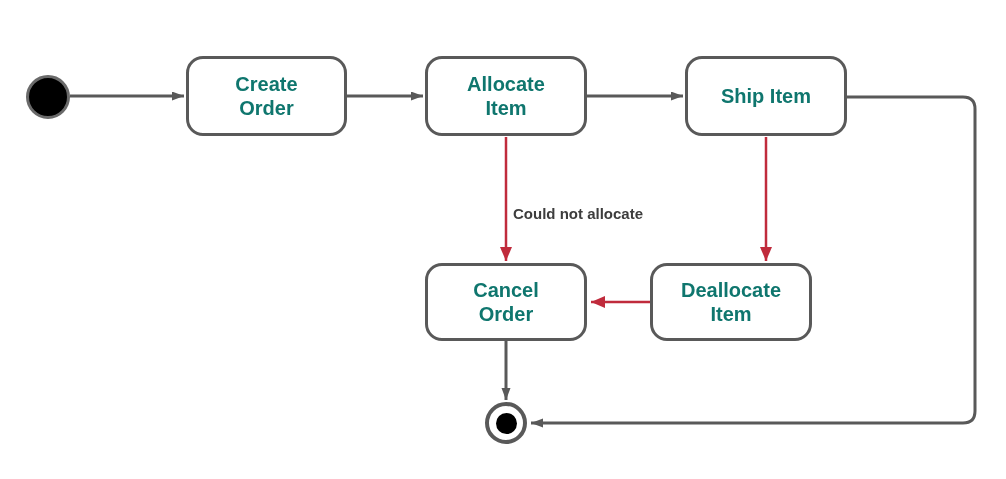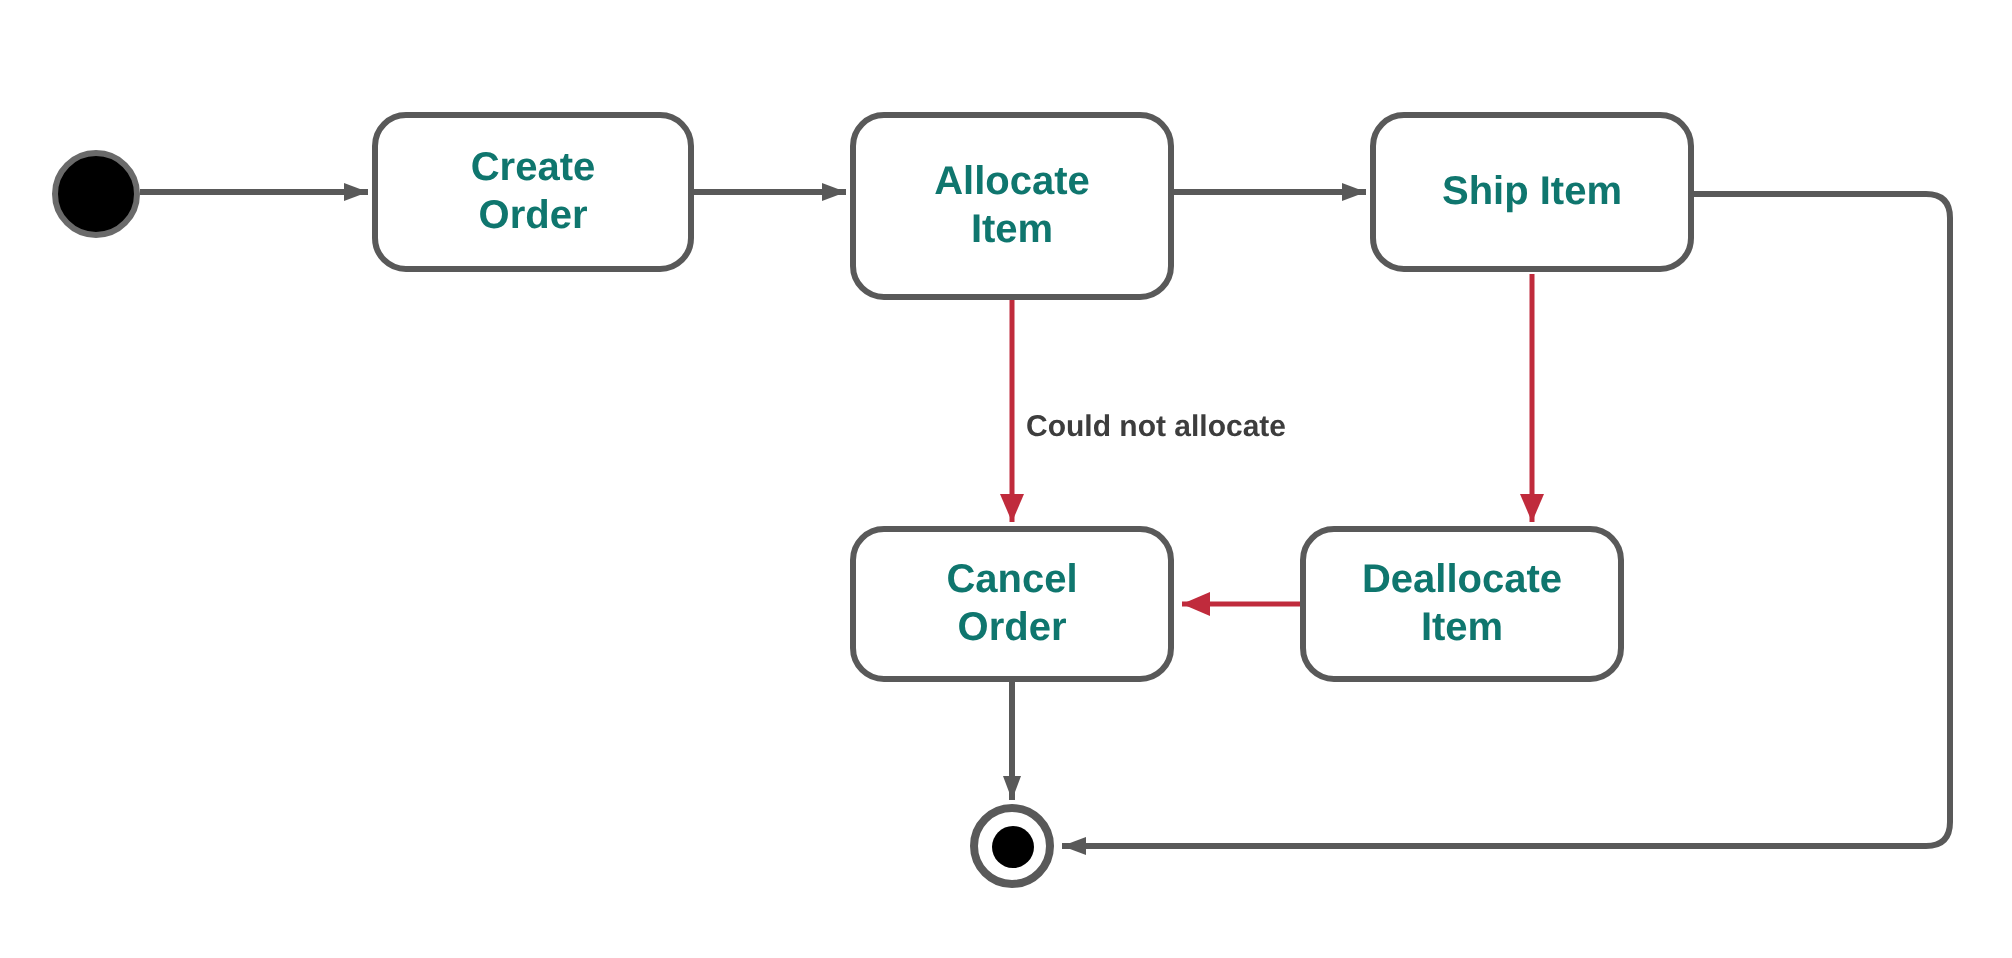--- a/index.html
+++ b/index.html
@@ -34,21 +34,21 @@
   }
   .state-label {
     display: inline-block;
     max-width: 118px;
     font-size: 20px;
     line-height: 1.22;
     color: #0f766e;
     font-weight: bold;
   }
   .box-create    { left: 186px; top: 56px;  width: 161px; height: 80px; }
-  .box-allocate  { left: 425px; top: 56px;  width: 162px; height: 94px; }
+  .box-allocate  { left: 425px; top: 56px;  width: 162px; height: 80px; }
   .box-ship      { left: 685px; top: 56px;  width: 162px; height: 80px; }
   .box-cancel    { left: 425px; top: 263px; width: 162px; height: 78px; }
   .box-dealloc   { left: 650px; top: 263px; width: 162px; height: 78px; }
 
   .initial-node {
     position: absolute;
     left: 26px; top: 75px;
     width: 38px; height: 38px;
     background: #000000;
     border: 3px solid #6a6a6a;

